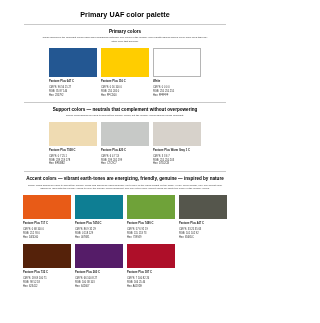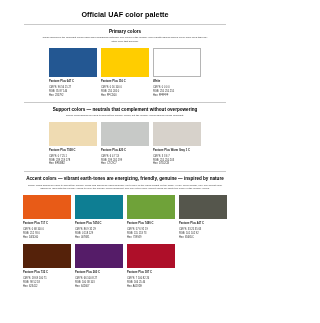--- a/index.html
+++ b/index.html
@@ -93,21 +93,21 @@
   .meta .specs div { white-space: nowrap; }
 
   .accent-grid-row { margin-top: 4px; }
   .accent-grid-row + .accent-grid-row { margin-top: 4px; }
 </style>
 </head>
 <body>
 
 <div class="page">
 
-  <div class="doc-title">Official UAF color palette</div>
+  <div class="doc-title">Primary UAF color palette</div>
 
   <div class="rule"></div>
 
   <div class="section">
     <div class="sec-head">Primary colors</div>
     <div class="sec-desc">These should be the dominant colors used when designing materials. The colors in the primary color palette should always cover more area than any other color that appears.</div>
     <div class="swatch-row">
 
       <div class="swatch-cell">
         <div class="chip" style="background:#235792"></div>

